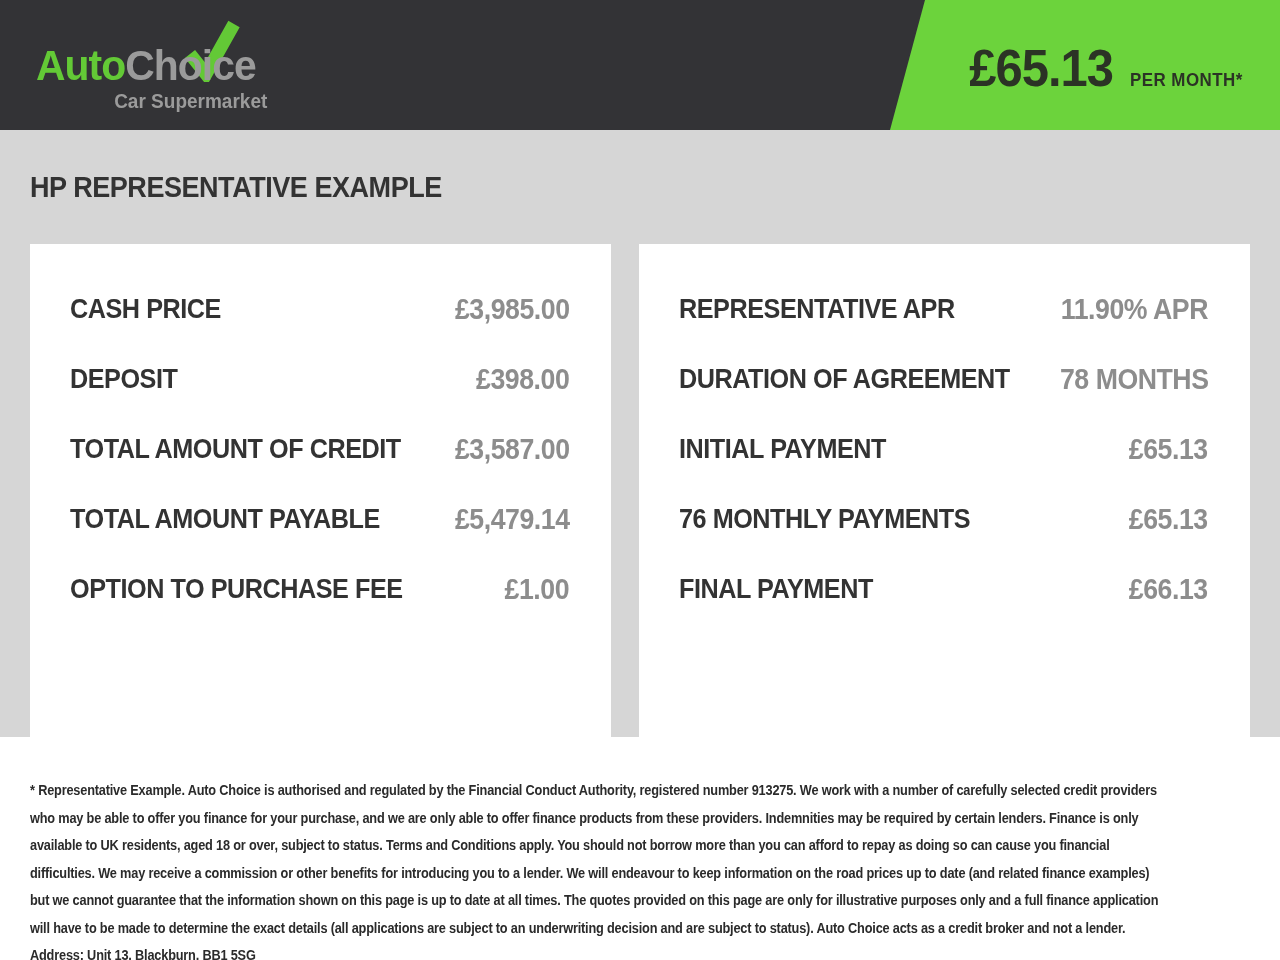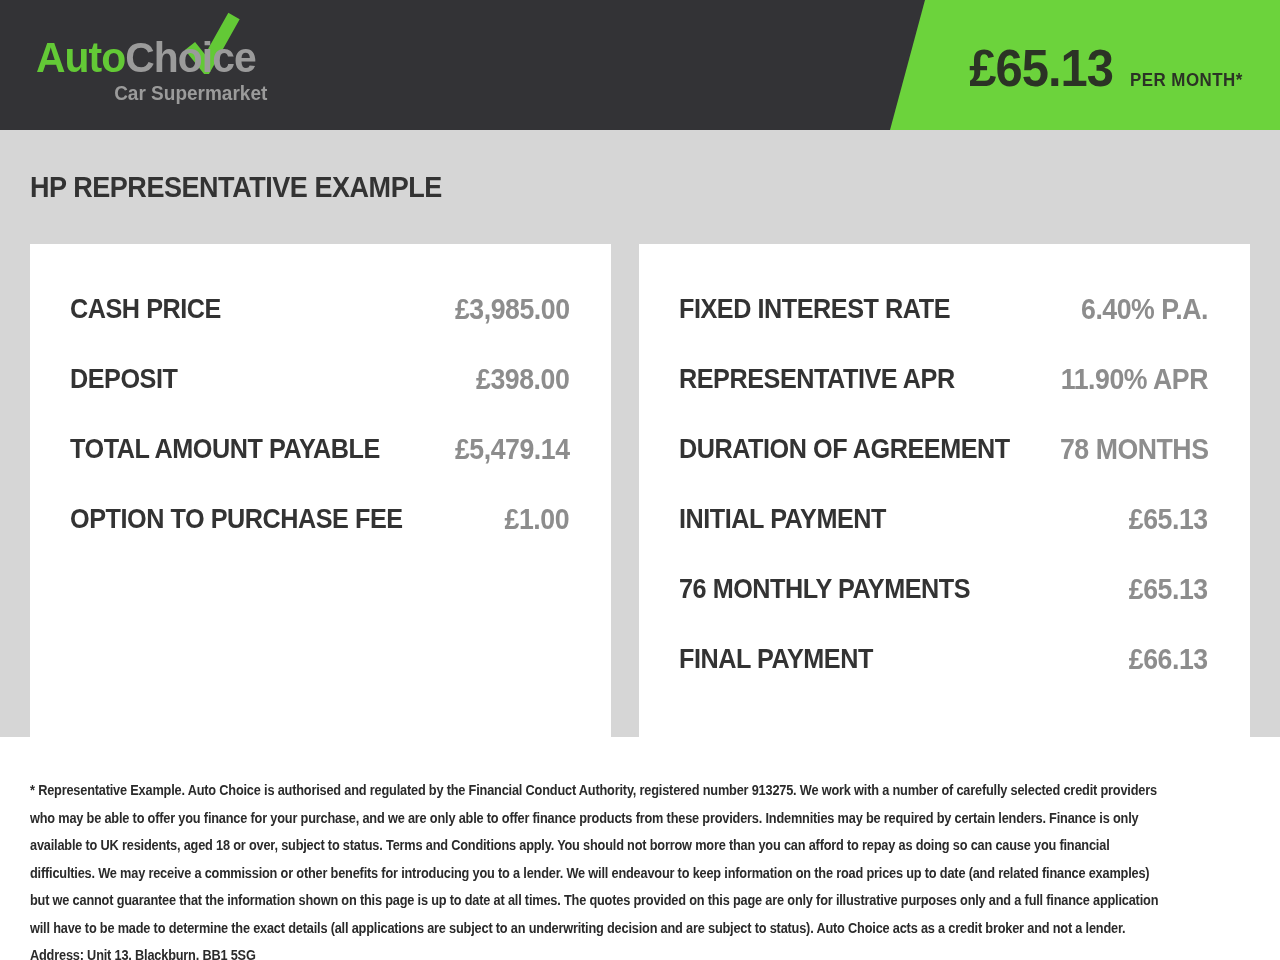--- a/index.html
+++ b/index.html
@@ -14,21 +14,21 @@
   
   .header {
     position: relative;
     height: 130px;
     background: #333336;
     overflow: hidden;
   }
   .logo {
     position: absolute;
     left: 36px;
-    top: 36px;
+    top: 44px;
     line-height: 1;
   }
   .logo-text {
     font-size: 43px;
     font-weight: bold;
     letter-spacing: -1px;
     transform: scaleX(0.95);
     transform-origin: 0 50%;
     white-space: nowrap;
   }
@@ -180,34 +180,34 @@
     <div class="card">
       <div class="row">
         <span class="lbl">CASH PRICE</span>
         <span class="val">£3,985.00</span>
       </div>
       <div class="row">
         <span class="lbl">DEPOSIT</span>
         <span class="val">£398.00</span>
       </div>
       <div class="row">
+        <span class="lbl">TOTAL AMOUNT OF CREDIT</span>
+        <span class="val">£3,587.00</span>
+      </div>
+      <div class="row">
         <span class="lbl">TOTAL AMOUNT PAYABLE</span>
         <span class="val">£5,479.14</span>
       </div>
       <div class="row">
         <span class="lbl">OPTION TO PURCHASE FEE</span>
         <span class="val">£1.00</span>
       </div>
     </div>
 
     <div class="card">
-      <div class="row">
-        <span class="lbl">FIXED INTEREST RATE</span>
-        <span class="val">6.40% P.A.</span>
-      </div>
       <div class="row">
         <span class="lbl">REPRESENTATIVE APR</span>
         <span class="val">11.90% APR</span>
       </div>
       <div class="row">
         <span class="lbl">DURATION OF AGREEMENT</span>
         <span class="val">78 MONTHS</span>
       </div>
       <div class="row">
         <span class="lbl">INITIAL PAYMENT</span>

